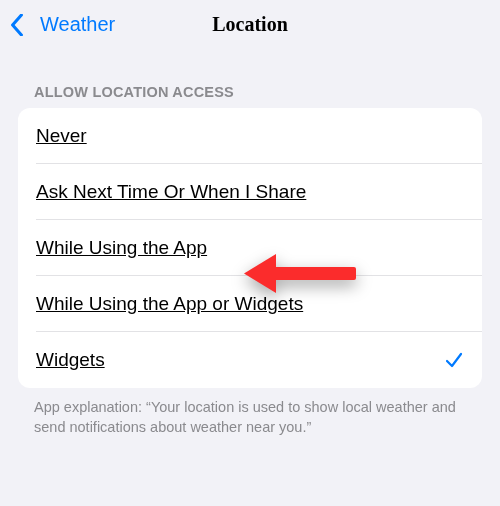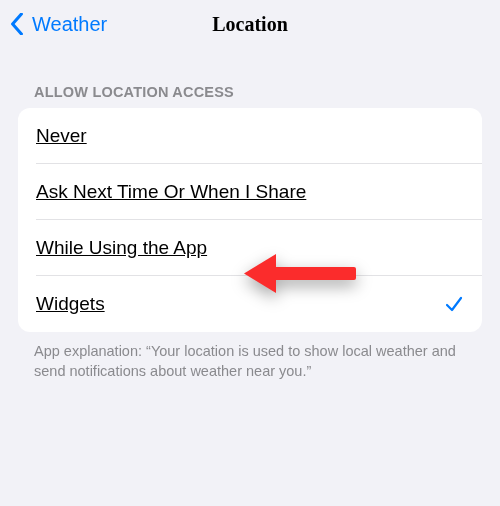--- a/index.html
+++ b/index.html
@@ -18,25 +18,25 @@
     }
     .navbar {
       height: 48px;
       display: flex;
       align-items: center;
       position: relative;
       padding: 0 10px;
     }
     .back-button {
       display: flex;
-      align-items: flex-start;
+      align-items: flex-end;
       color: #007aff;
       font-size: 20px;
       cursor: pointer;
-      gap: 8px;
+      gap: 16px;
     }
     .back-chevron {
       width: 14px;
       height: 22px;
     }
     .nav-title {
       position: absolute;
       left: 50%;
       transform: translateX(-50%);
       font-size: 20px;
@@ -118,20 +118,23 @@
   <div class="option-row">
     <span>Never</span>
   </div>
   <div class="option-row">
     <span>Ask Next Time Or When I Share</span>
   </div>
   <div class="option-row">
     <span>While Using the App</span>
   </div>
   <div class="option-row">
+    <span>While Using the App or Widgets</span>
+  </div>
+  <div class="option-row">
     <span>Widgets</span>
     <svg class="checkmark" viewBox="0 0 20 20">
       <polyline points="3,11 8,16 17,4" fill="none" stroke="#007aff" stroke-width="2.2" stroke-linecap="round" stroke-linejoin="round"></polyline>
     </svg>
   </div>
 </div>
 
 <div class="footer-text">App explanation: “Your location is used to show local weather and send notifications about weather near you.”</div>
 
 <svg class="arrow-annotation" width="120" height="50" viewBox="0 0 120 50">

